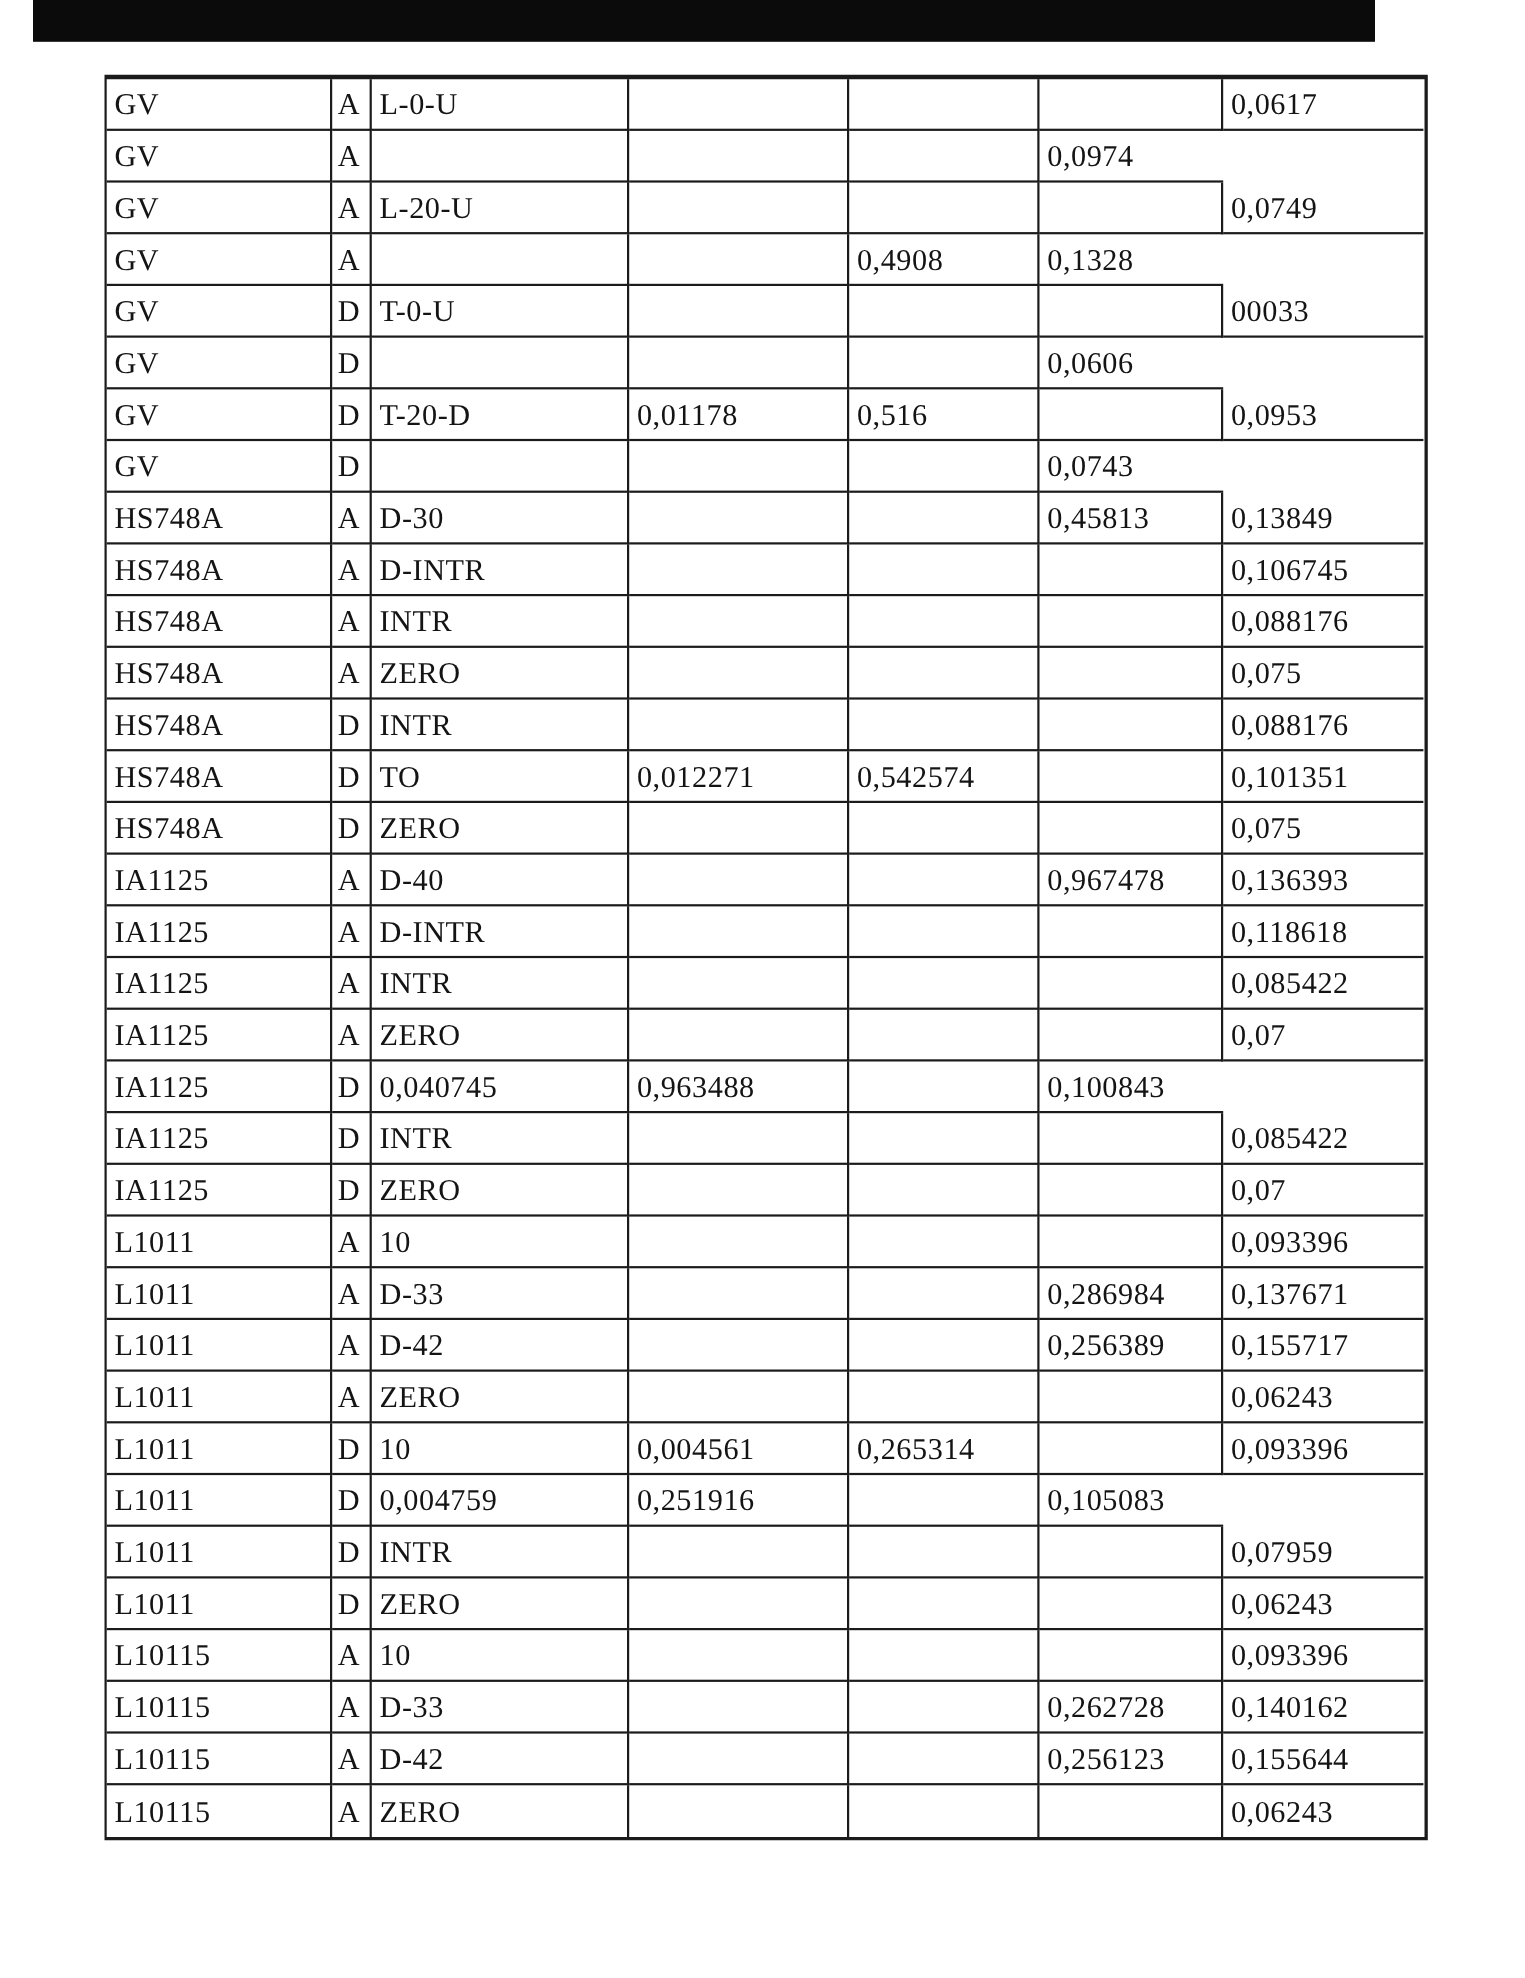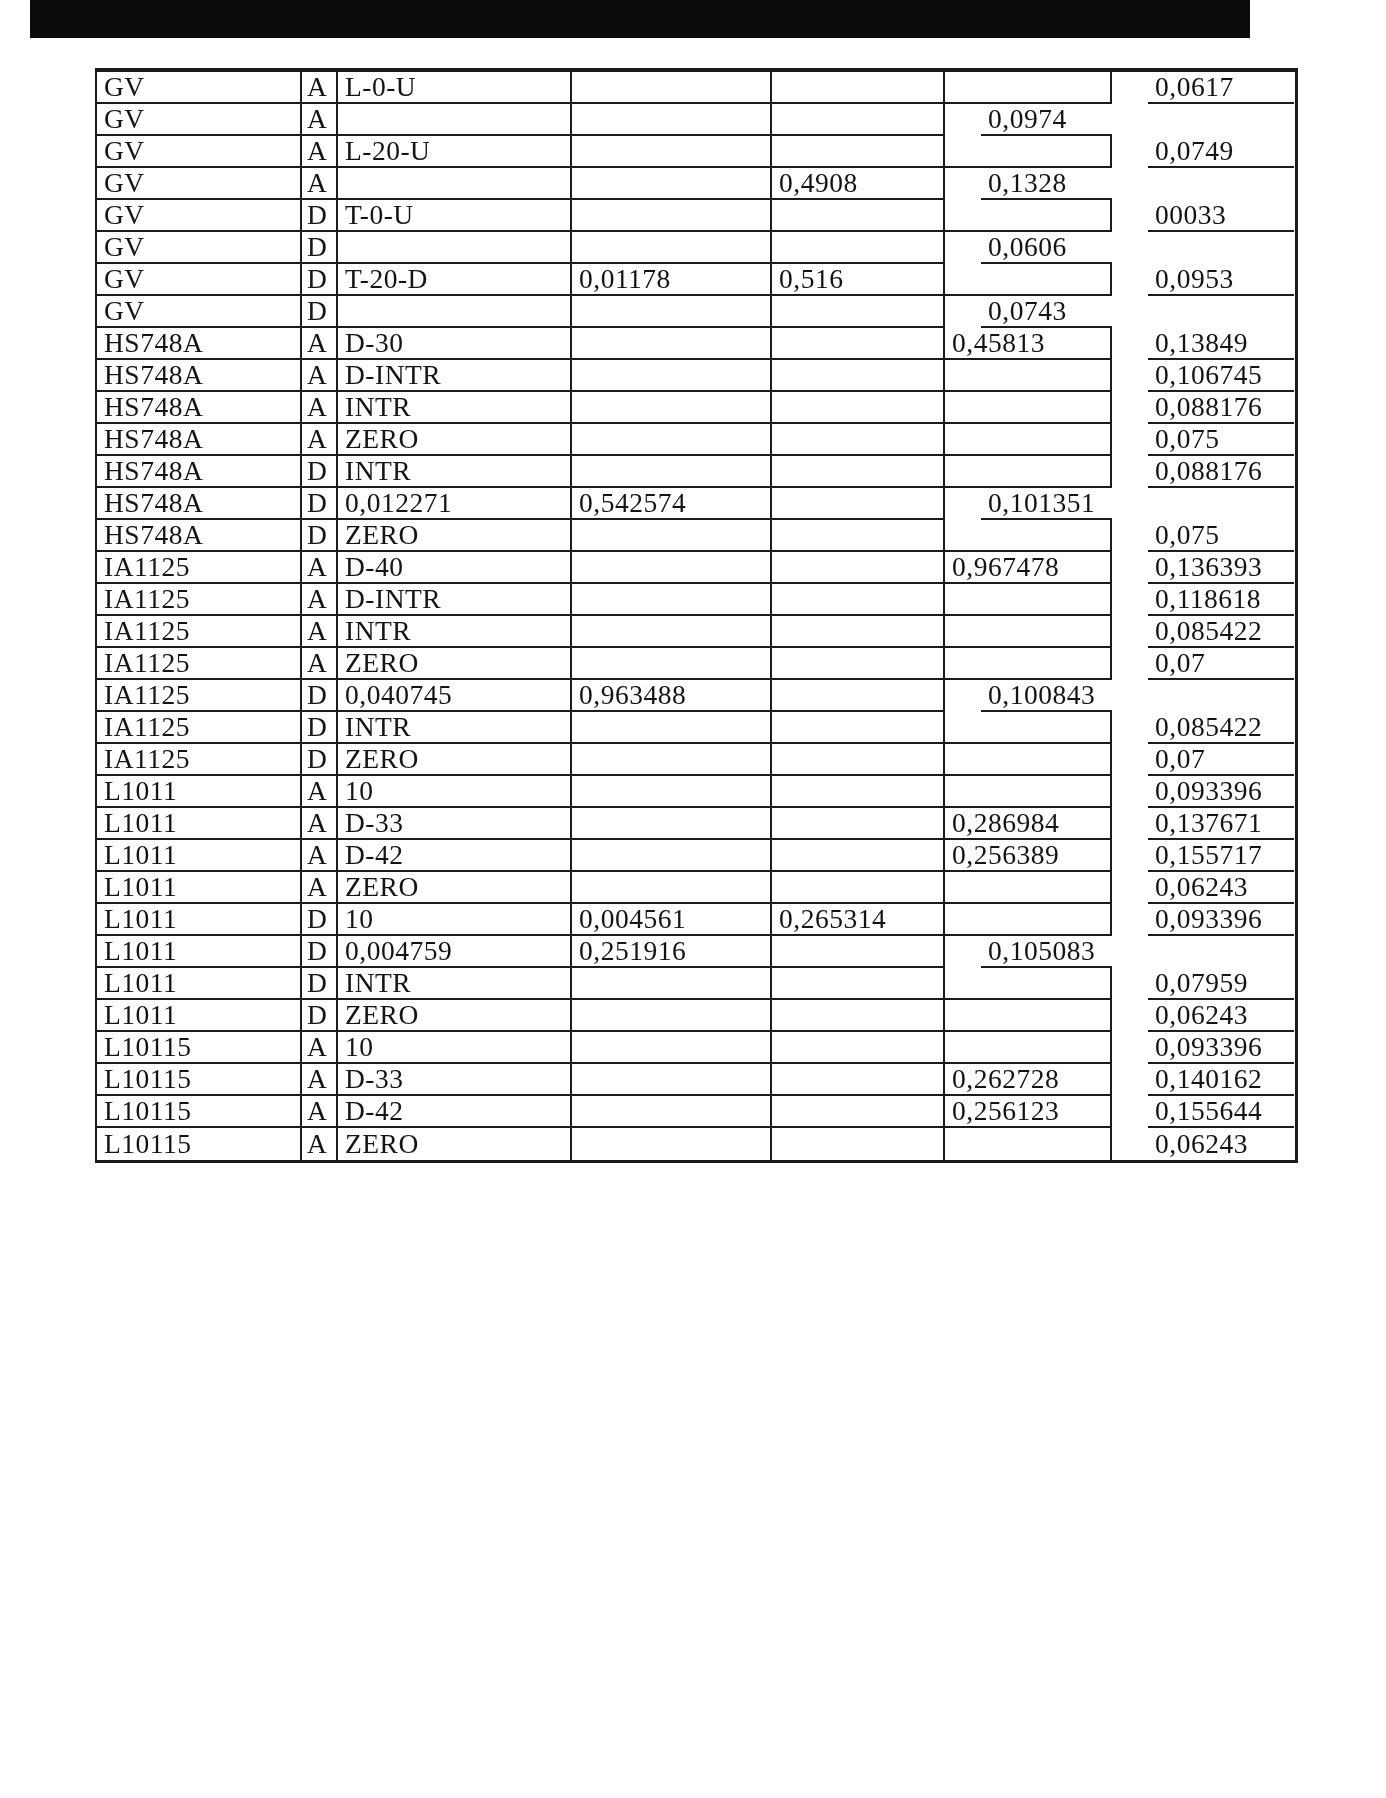--- a/index.html
+++ b/index.html
@@ -25,36 +25,36 @@
     width:1203px;
     border-top:4px solid var(--border);
     border-left:2px solid var(--border);
     border-right:3px solid var(--border);
     border-bottom:3px solid var(--border);
     background:var(--bg);
   }
   .tr{
     display:grid;
     grid-template-columns:205px 36px 234px 200px 173px 167px 182px;
-    height:32px;
+    height:47px;
   }
   .td{
     border-right:2px solid var(--border);
     border-bottom:2px solid var(--border);
     display:flex;
     align-items:center;
     padding-left:7px;
     font-size:27.5px;
     line-height:1;
     letter-spacing:0.5px;
     white-space:nowrap;
     overflow:hidden;
   }
   .td.c1{padding-left:5px;}
-  .td:last-child{border-right:none;margin-left:36px;}
+  .td:last-child{border-right:none;}
   .tr:last-child .td{border-bottom:none;}
 </style>
 </head>
 <body>
 
 <div class="scan-bar"></div>
 
 <div class="doc-table">
     <div class="tr">
       <div class="td c0">GV</div>
@@ -165,20 +165,21 @@
       <div class="td c1">D</div>
       <div class="td c2">INTR</div>
       <div class="td c3"></div>
       <div class="td c4"></div>
       <div class="td c5"></div>
       <div class="td c6">0,088176</div>
     </div>
     <div class="tr">
       <div class="td c0">HS748A</div>
       <div class="td c1">D</div>
+      <div class="td c2">TO</div>
       <div class="td c3">0,012271</div>
       <div class="td c4">0,542574</div>
       <div class="td c5"></div>
       <div class="td c6">0,101351</div>
     </div>
     <div class="tr">
       <div class="td c0">HS748A</div>
       <div class="td c1">D</div>
       <div class="td c2">ZERO</div>
       <div class="td c3"></div>

